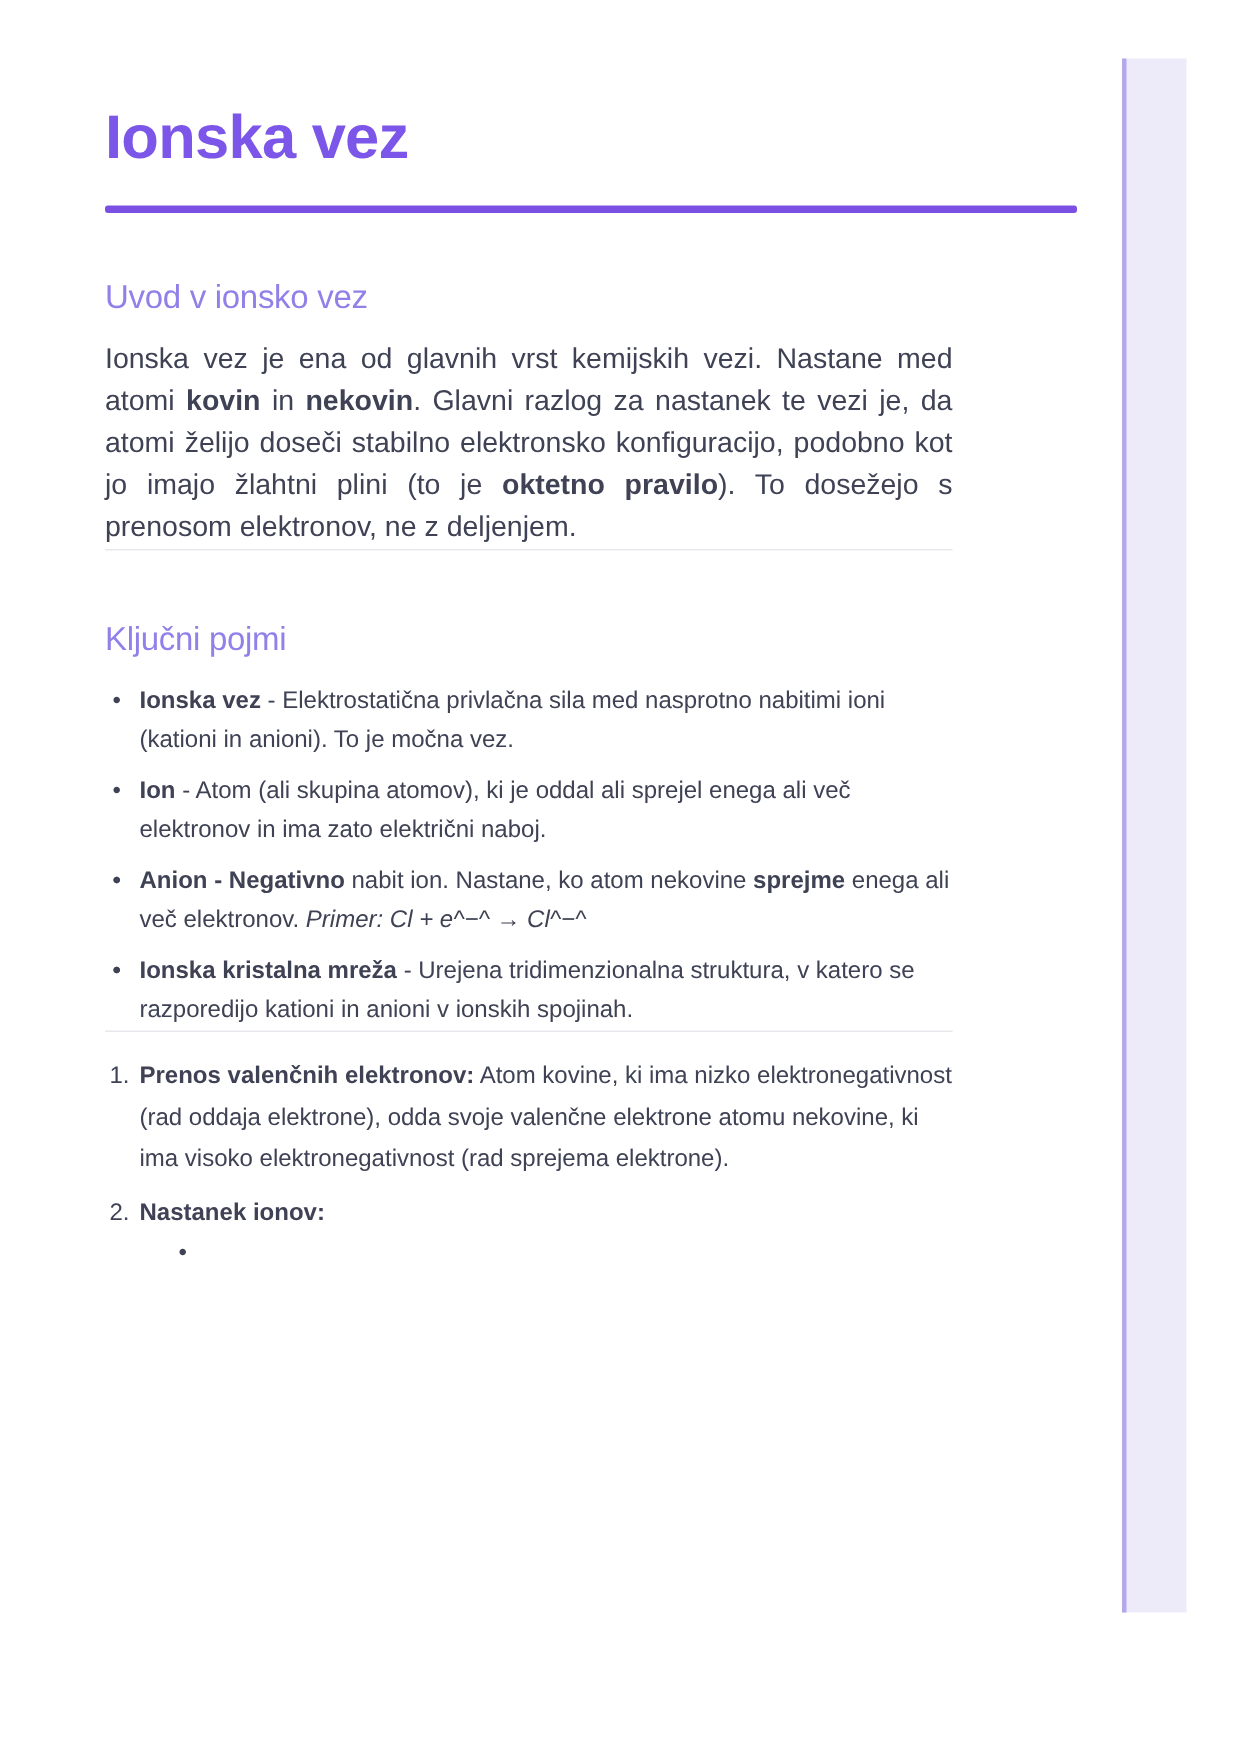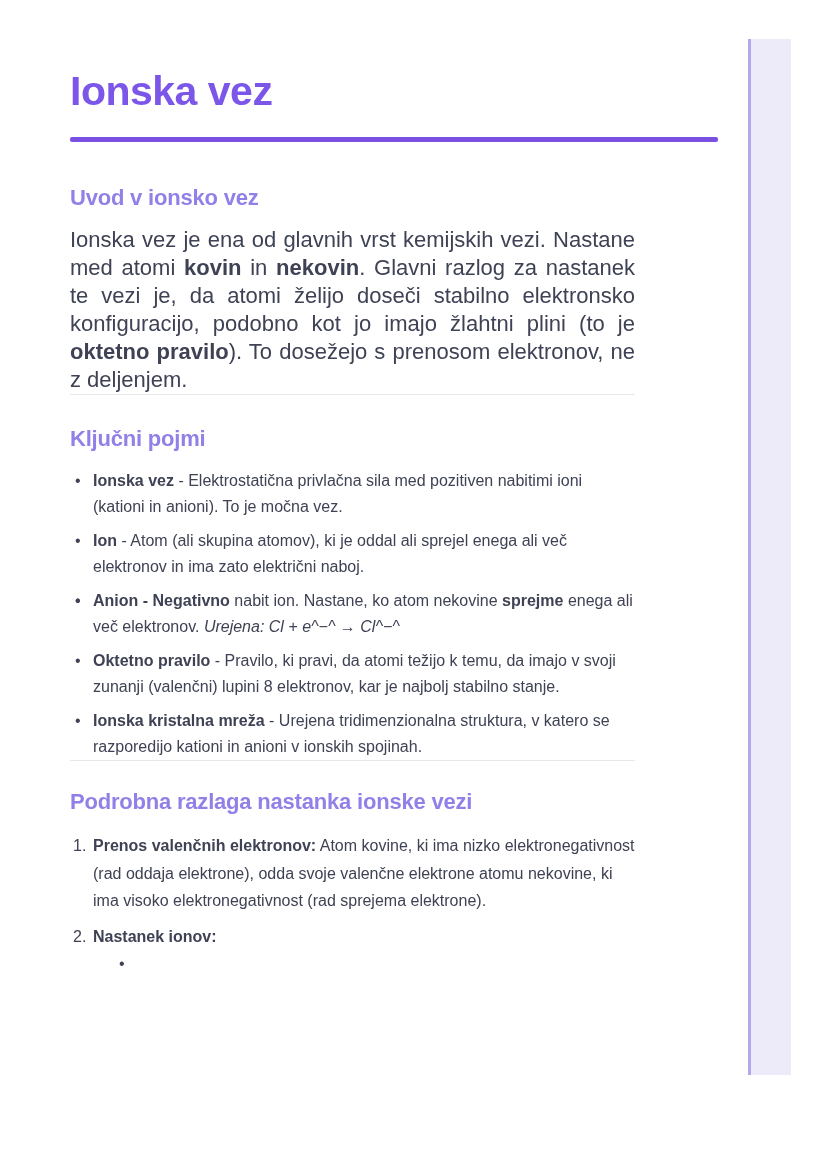--- a/index.html
+++ b/index.html
@@ -54,30 +54,30 @@
     width:648px;
     height:5px;
     margin-top:23px;
     background:var(--rule);
     border-radius:2px;
   }
   h2{
     margin:0;
     font-size:22px;
     line-height:28px;
-    font-weight:700;
+    font-weight:400;
     letter-spacing:-0.2px;
     color:var(--heading);
   }
   .h2-uvod{margin-top:42px;}
-  .h2-pojmi{margin-top:30px;}
+  .h2-pojmi{margin-top:45px;}
   .h2-razlaga{margin-top:27px;}
   p.body{
     margin:14px 0 0 0;
-    font-size:22px;
+    font-size:19px;
     line-height:28px;
     text-align:justify;
   }
   hr.divider{
     border:none;
     border-top:1px solid var(--divider);
     margin:0;
   }
   .divider-1{margin-top:16px;}
   .divider-2{margin-top:11px;}
@@ -153,46 +153,44 @@
 
     <h2 class="h2-uvod">Uvod v ionsko vez</h2>
     <p class="body"><span>Ionska vez je ena od glavnih vrst kemijskih vezi. Nastane med atomi </span><span class="b">kovin</span><span> in </span><span class="b">nekovin</span><span>. Glavni razlog za nastanek te vezi je, da atomi želijo doseči stabilno elektronsko konfiguracijo, podobno kot jo imajo žlahtni plini (to je </span><span class="b">oktetno pravilo</span><span>). To dosežejo s prenosom elektronov, ne z deljenjem.</span></p>
 
     <hr class="divider divider-1">
 
     <h2 class="h2-pojmi">Ključni pojmi</h2>
     <ul class="terms">
       <li>
         <span class="marker">•</span>
-        <span class="li-body"><span class="b">Ionska vez</span><span> - Elektrostatična privlačna sila med pozitiven nabitimi ioni (kationi in anioni). To je močna vez.</span></span>
+        <span class="li-body"><span class="b">Ionska vez</span><span> - Elektrostatična privlačna sila med nasprotno nabitimi ioni (kationi in anioni). To je močna vez.</span></span>
       </li>
       <li>
         <span class="marker">•</span>
         <span class="li-body"><span class="b">Ion</span><span> - Atom (ali skupina atomov), ki je oddal ali sprejel enega ali več elektronov in ima zato električni naboj.</span></span>
       </li>
       <li>
         <span class="marker">•</span>
       </li>
       <li>
         <span class="marker">•</span>
-        <span class="li-body"><span class="b">Anion - Negativno</span><span> nabit ion. Nastane, ko atom nekovine </span><span class="b">sprejme</span><span> enega ali več elektronov. </span><span class="i">Urejena: Cl + e^−^ → Cl^−^</span></span>
-      </li>
-      <li>
-        <span class="marker">•</span>
-        <span class="li-body"><span class="b">Oktetno pravilo</span><span> - Pravilo, ki pravi, da atomi težijo k temu, da imajo v svoji zunanji (valenčni) lupini 8 elektronov, kar je najbolj stabilno stanje.</span></span>
+        <span class="li-body"><span class="b">Anion - Negativno</span><span> nabit ion. Nastane, ko atom nekovine </span><span class="b">sprejme</span><span> enega ali več elektronov. </span><span class="i">Primer: Cl + e^−^ → Cl^−^</span></span>
+      </li>
+      <li>
+        <span class="marker">•</span>
       </li>
       <li>
         <span class="marker">•</span>
         <span class="li-body"><span class="b">Ionska kristalna mreža</span><span> - Urejena tridimenzionalna struktura, v katero se razporedijo kationi in anioni v ionskih spojinah.</span></span>
       </li>
     </ul>
 
     <hr class="divider divider-2">
 
-    <h2 class="h2-razlaga">Podrobna razlaga nastanka ionske vezi</h2>
 
     <ol class="steps">
       <li>
         <span class="num">1.</span>
         <span class="li-body"><span class="b">Prenos valenčnih elektronov:</span><span> Atom kovine, ki ima nizko elektronegativnost (rad oddaja elektrone), odda svoje valenčne elektrone atomu nekovine, ki ima visoko elektronegativnost (rad sprejema elektrone).</span></span>
       </li>
       <li>
         <span class="num">2.</span>
         <span class="li-body"><span class="b">Nastanek ionov:</span></span>
         <ul class="sub">

